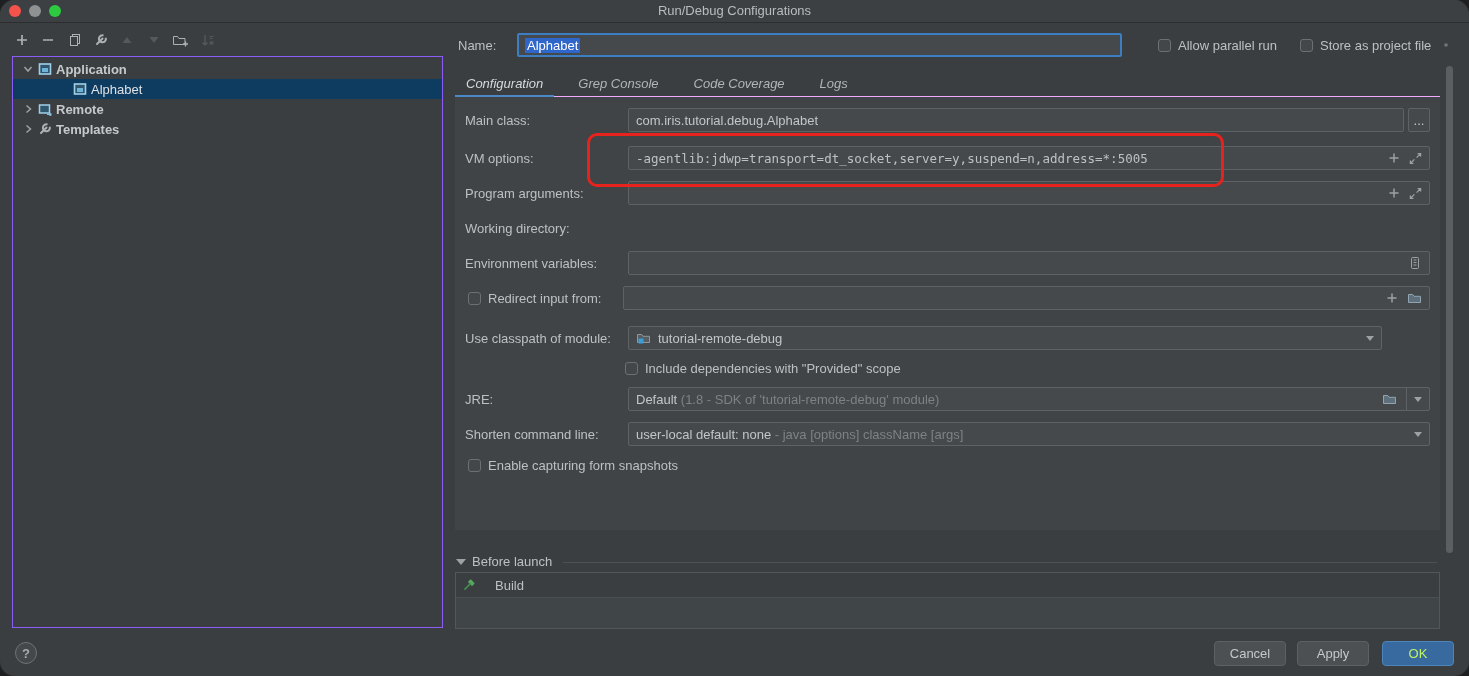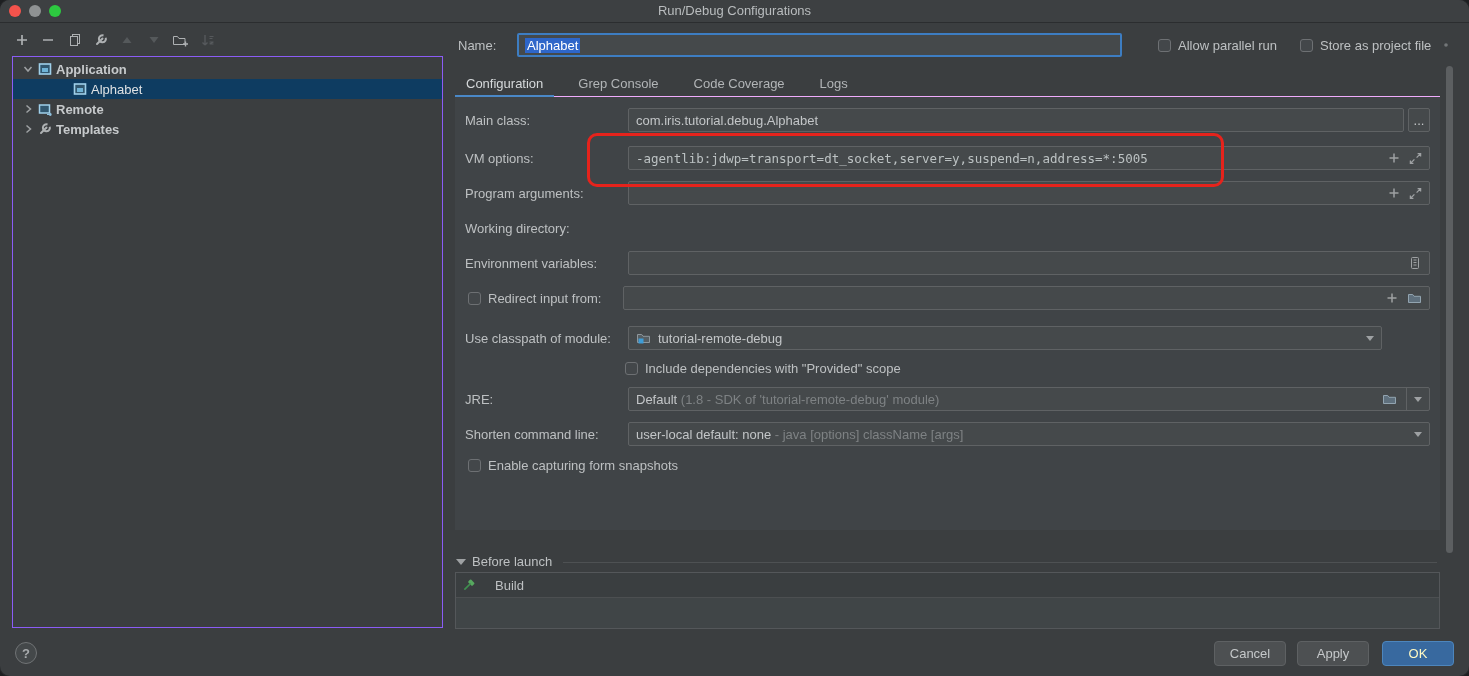--- a/index.html
+++ b/index.html
@@ -1,18 +1,18 @@
 <!DOCTYPE html>
 <html><head>
 <meta charset="utf-8">
 <style>
   html,body{margin:0;padding:0;background:#1d1f21;}
   .window{position:relative;width:1469px;height:676px;background:#3b3e40;
     font-family:"Liberation Sans",sans-serif;font-size:13px;color:#bdc0c2;
-    border-radius:10px;overflow:hidden;box-shadow:0 0 0 1px #26282a;}
+    border-radius:15px;overflow:hidden;box-shadow:0 0 0 1px #26282a;}
   
   .titlebar{position:absolute;left:0;top:0;right:0;height:22px;background:#3d4042;border-bottom:1px solid #2b2d2f;}
   .title{position:absolute;left:0;right:0;top:0;height:22px;line-height:22px;text-align:center;color:#b9bcbe;font-size:13px;}
   .tl{position:absolute;top:5px;width:12px;height:12px;border-radius:50%;}
   .tl.red{left:9px;background:#f4534c;}
   .tl.yellow{left:29px;background:#8f9293;}
   .tl.green{left:49px;background:#2dc940;}
   
   .toolbar{position:absolute;left:0;top:23px;height:32px;width:443px;}
   .tbi{position:absolute;top:9px;width:16px;height:16px;display:flex;align-items:center;justify-content:center;}
@@ -33,21 +33,21 @@
   .field{position:absolute;height:24px;background:#45494b;border:1px solid #5f6264;border-radius:2px;box-sizing:border-box;display:flex;align-items:center;padding:0 7px;color:#c3c6c8;}
   .field .val{white-space:nowrap;overflow:hidden;}
   .field .grow{flex:1;}
   .field .ficon{margin-left:9px;flex:0 0 auto;display:flex;}
   .namefield{border:2px solid #3d7dc2;padding:0 6px;}
   .sel{background:#2e66c9;color:#ffffff;padding:0 2px;}
   .checkbox{width:13px;height:13px;background:#43474a;border:1px solid #6d7073;border-radius:3px;box-sizing:border-box;}
   .cklabel{color:#bdc0c2;}
   .ckrow{position:absolute;display:flex;align-items:center;gap:7px;}
   
-  .tabs{position:absolute;left:455px;top:70px;width:985px;height:26px;border-bottom:3px solid #f0abfc;display:flex;}
+  .tabs{position:absolute;left:455px;top:70px;width:985px;height:26px;border-bottom:3px solid #f0abfc;display:flex;font-style:italic;}
   .tab{position:relative;padding:0 11px;margin-right:13px;display:flex;align-items:center;color:#b2b5b7;}
   .tab.active{color:#d6d9db;}
   .tab.active::after{content:"";position:absolute;left:0;right:0;bottom:-2px;height:3px;background:#4a88c7;}
   
   .formpanel{position:absolute;left:455px;top:97px;width:985px;height:433px;background:#404447;}
   .combo-arrow{width:0;height:0;border:4px solid transparent;border-top:5px solid #9ea1a3;margin-top:5px;}
   .combo-split{align-self:stretch;display:flex;align-items:center;justify-content:center;border-left:1px solid #5f6264;width:22px;margin:-1px -7px -1px 9px;}
   .hint{color:#7e8284;white-space:pre;}
   .browse-btn{position:absolute;width:22px;height:24px;background:#45494b;border:1px solid #5f6264;border-radius:2px;box-sizing:border-box;display:flex;align-items:center;justify-content:center;color:#c3c6c8;}
   .red-annotation{position:absolute;left:587px;top:133px;width:637px;height:54px;border:3px solid #e6231c;border-radius:10px;box-sizing:border-box;pointer-events:none;}
@@ -56,21 +56,21 @@
   .bl-header{position:absolute;left:456px;top:551px;height:20px;display:flex;align-items:center;}
   .bl-arrow{width:0;height:0;border:5px solid transparent;border-top:6px solid #9ea1a3;margin-top:6px;margin-right:6px;}
   .bl-line{position:absolute;left:563px;right:32px;top:562px;height:1px;background:#4e5153;}
   .bl-list{position:absolute;left:455px;top:572px;width:985px;height:57px;background:#404547;border:1px solid #54575a;box-sizing:border-box;}
   .bl-item{position:absolute;left:0;top:0;right:0;height:25px;background:#3a3e40;border-bottom:1px solid #4c4f51;display:flex;align-items:center;padding-left:5px;box-sizing:border-box;}
   .bl-item .lbl{margin-left:19px;}
   
   .scroll-thumb{position:absolute;left:1446px;top:66px;width:7px;height:487px;border-radius:4px;background:#5c5f61;}
   
   .btn{position:absolute;top:641px;width:72px;height:25px;background:#4d5052;border:1px solid #5e6163;border-radius:4px;box-sizing:border-box;display:flex;align-items:center;justify-content:center;color:#c5c8ca;}
-  .btn.primary{background:#38699f;border-color:#4d86bd;color:#fef9c3;}
+  .btn.primary{background:#38699f;border-color:#4d86bd;color:#bef264;}
   .help{position:absolute;left:15px;top:642px;width:22px;height:22px;border-radius:50%;background:#44484a;border:1px solid #707375;box-sizing:border-box;display:flex;align-items:center;justify-content:center;color:#a8abad;font-weight:bold;}
   svg{display:block;}
 </style>
 </head>
 <body>
 
 <div class="window">
 
   <div class="titlebar">
     <span class="tl red"></span>

